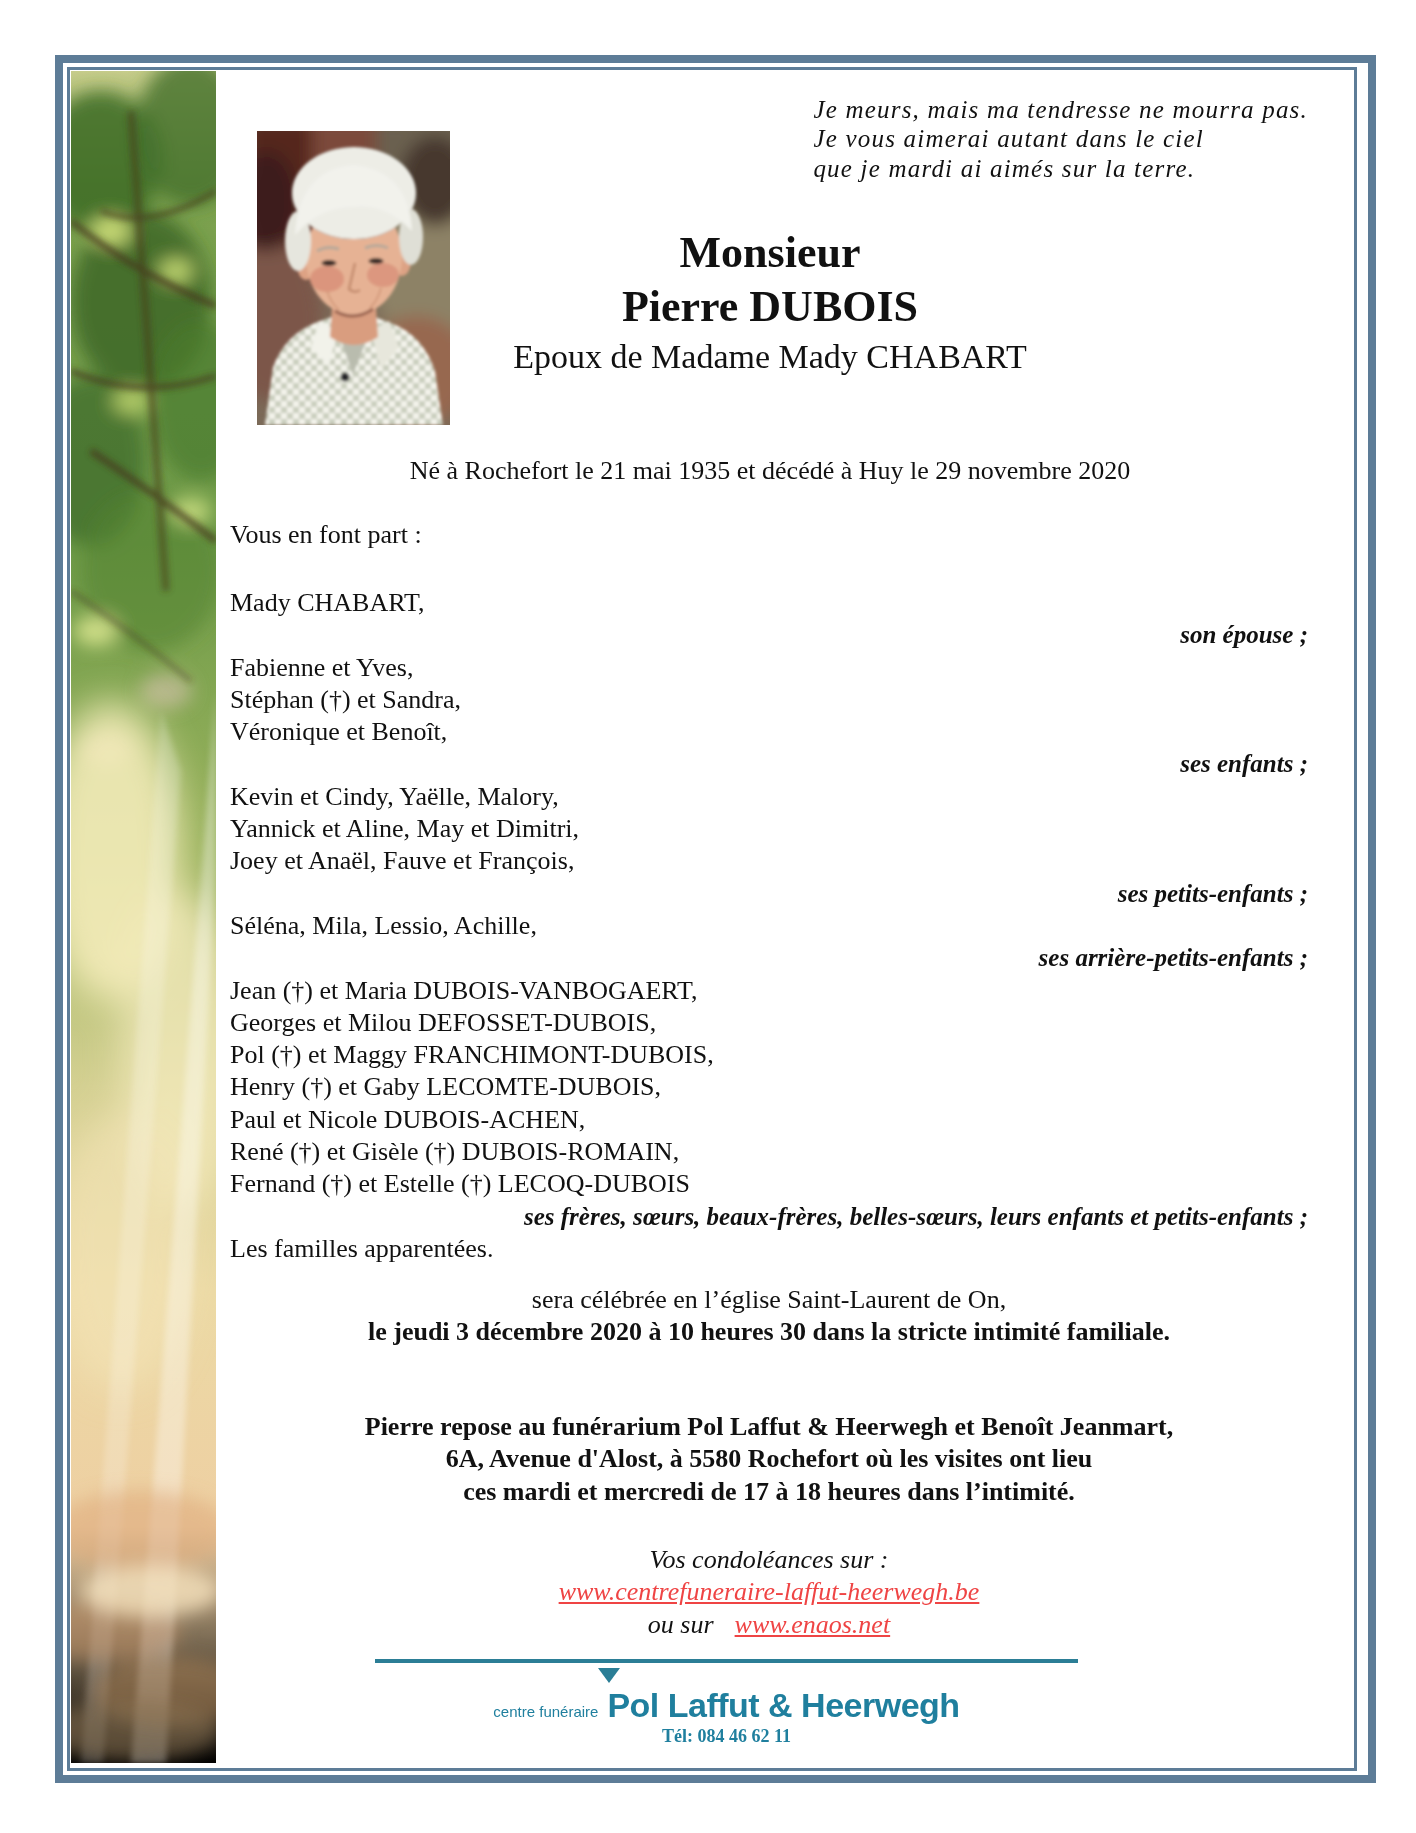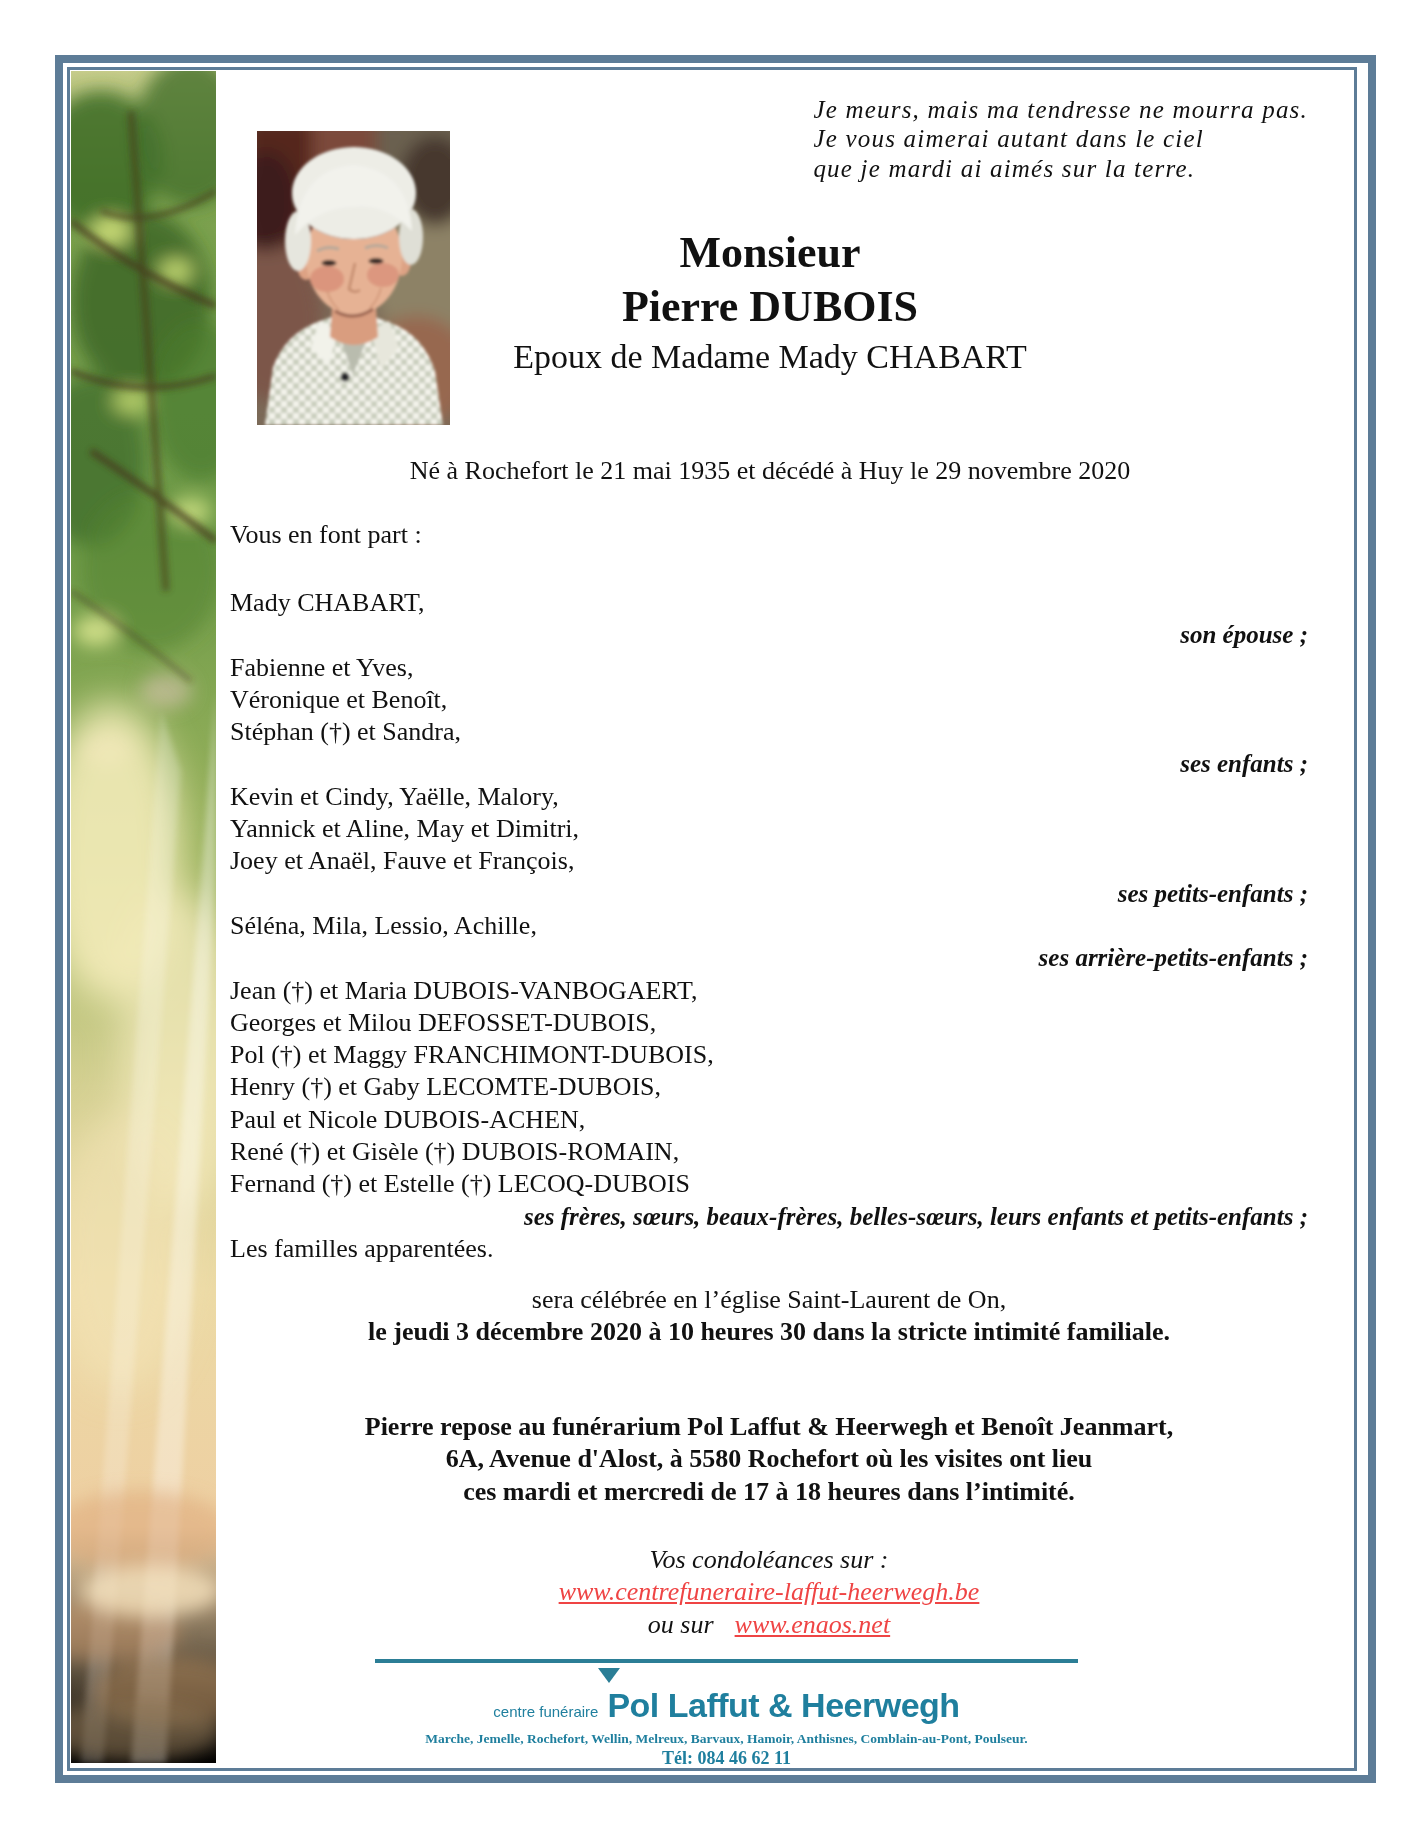--- a/index.html
+++ b/index.html
@@ -192,22 +192,22 @@
   </div>
 
   <div class="birth">Né à Rochefort le 21 mai 1935 et décédé à Huy le 29 novembre 2020</div>
 
   <div class="intro">Vous en font part :</div>
 
   <div class="names">
     <div>Mady CHABART,</div>
     <div class="lbl">son épouse ;</div>
     <div>Fabienne et Yves,</div>
+    <div>Stéphan (†) et Sandra,</div>
     <div>Véronique et Benoît,</div>
-    <div>Stéphan (†) et Sandra,</div>
     <div class="lbl">ses enfants ;</div>
     <div>Kevin et Cindy, Yaëlle, Malory,</div>
     <div>Yannick et Aline, May et Dimitri,</div>
     <div>Joey et Anaël, Fauve et François,</div>
     <div class="lbl">ses petits-enfants ;</div>
     <div>Séléna, Mila, Lessio, Achille,</div>
     <div class="lbl">ses arrière-petits-enfants ;</div>
     <div>Jean (†) et Maria DUBOIS-VANBOGAERT,</div>
     <div>Georges et Milou DEFOSSET-DUBOIS,</div>
     <div>Pol (†) et Maggy FRANCHIMONT-DUBOIS,</div>
@@ -237,17 +237,16 @@
       <span class="pfx">ou sur</span><a class="link">www.enaos.net</a>
     </div>
   </div>
 
   <div class="divider"></div>
 
   <div class="footer">
     <div class="logo-row">
       <span class="logo-small">centre funéraire</span><span class="logo-wrap"><span class="tri"></span><span class="logo-big">Pol Laffut &amp; Heerwegh</span></span>
     </div>
-    <div class="towns">Marche, Jemelle, Rochefort, Wellin, Melreux, Barvaux, Hamoir, Anthisnes, Comblain-au-Pont, Poulseur.</div>
     <div class="tel">Tél: 084 46 62 11</div>
   </div>
 
 </div>
 
 </body></html>

